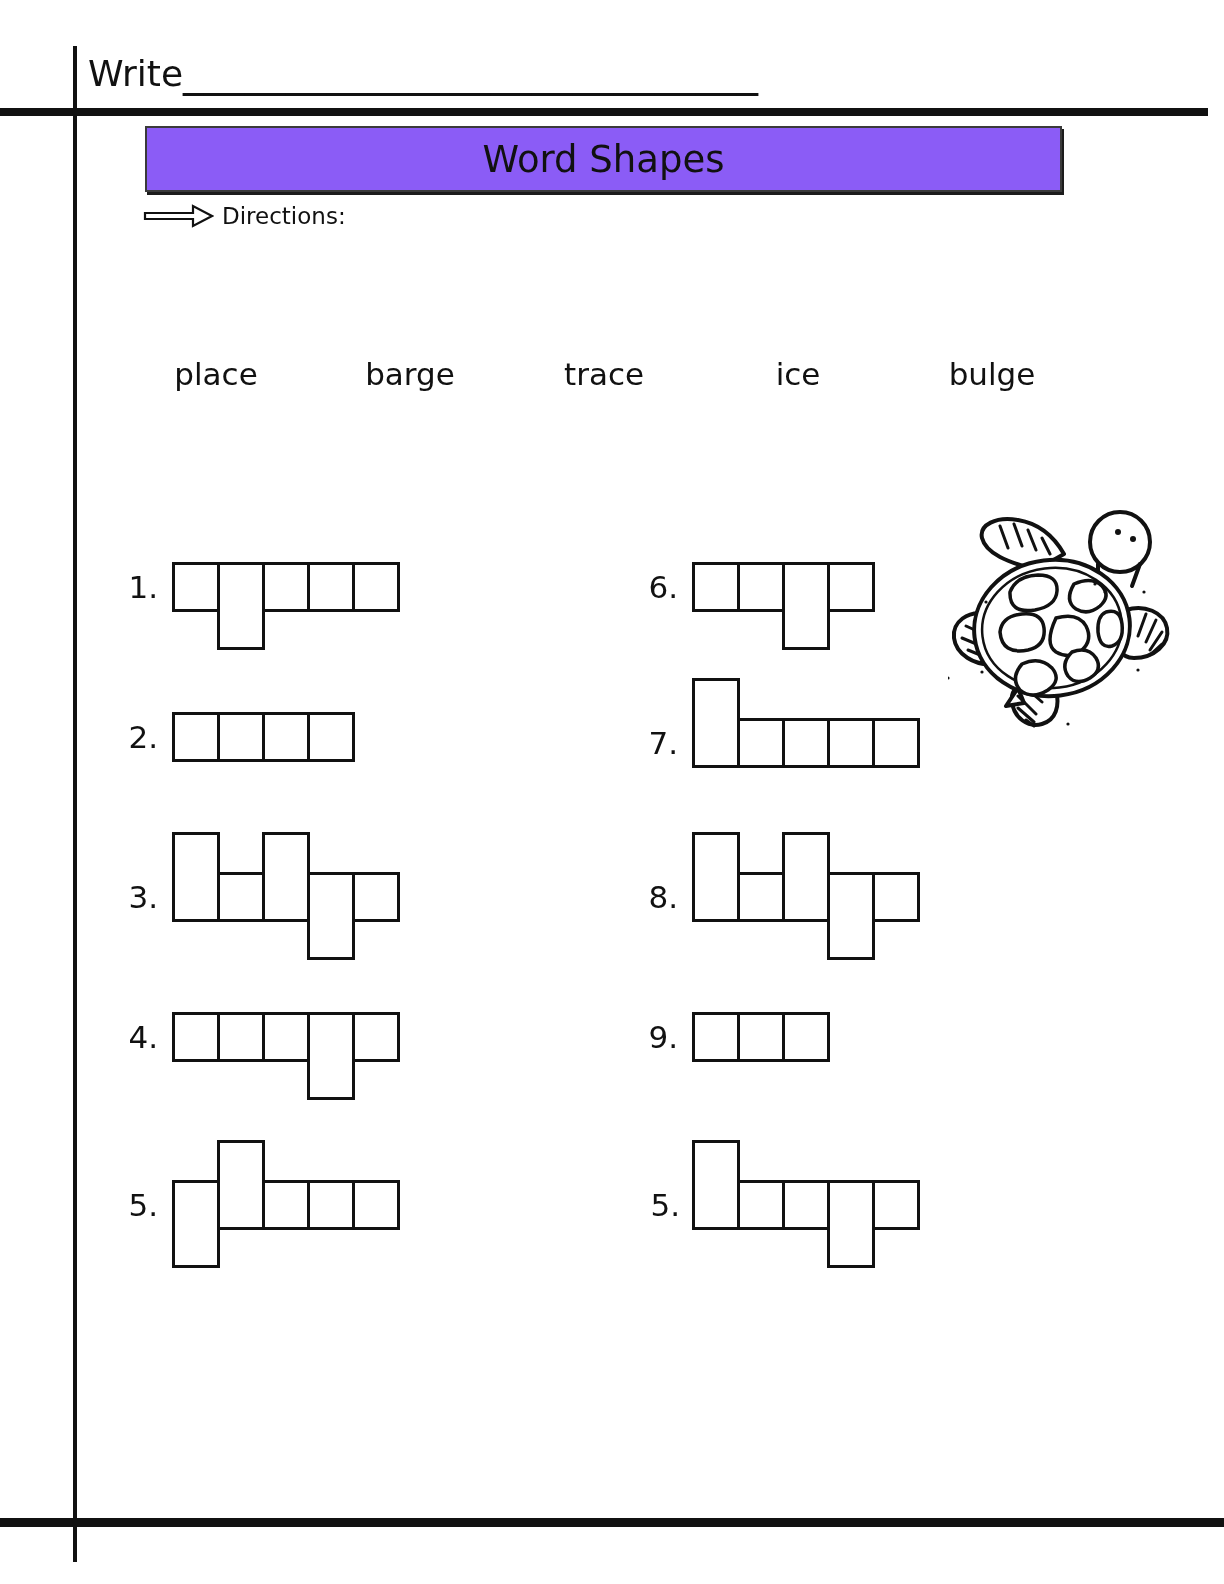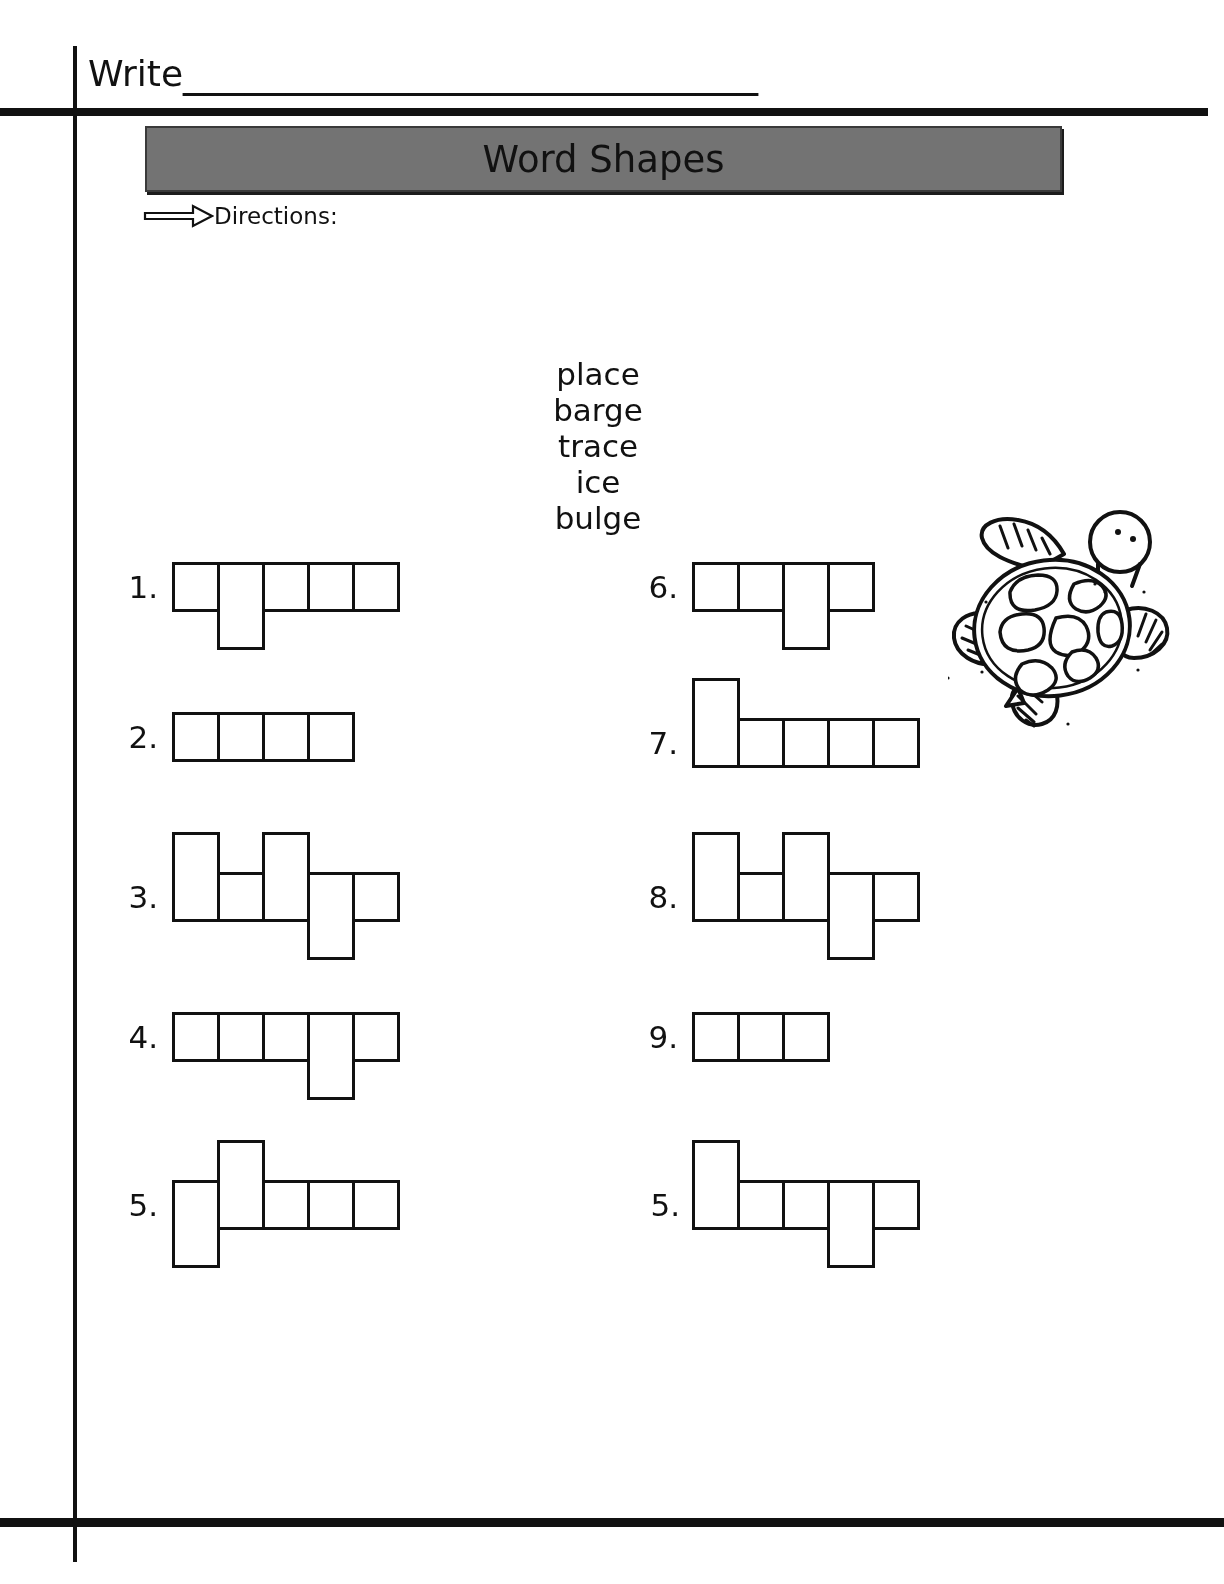--- a/index.html
+++ b/index.html
@@ -20,26 +20,26 @@
   .name-row .underline{font-size:43px;letter-spacing:-1px;}
 
   .title-box{
     position:absolute;left:145px;top:126px;width:913px;height:62px;
     border:2px solid #3a3a3a;
     box-shadow:2px 3px 0 #1c1c1c;
     display:flex;align-items:center;justify-content:center;
     font-size:37px;
   }
 
-  .directions{position:absolute;left:142px;top:203px;display:flex;align-items:center;white-space:nowrap;}
+  .directions{position:absolute;left:142px;top:203px;display:flex;align-items:center;gap:8px;white-space:nowrap;}
   .directions .arrow-icon{flex:0 0 auto;display:block;}
   .directions .dir-label{font-size:23px;}
   .directions .dir-text{font-size:27px;}
 
-  .word-row{position:absolute;left:113px;width:970px;display:flex;flex-direction:column;}
+  .word-row{position:absolute;left:119px;width:970px;display:flex;}
   .word-row .word{flex:1;text-align:center;font-size:31px;}
   #word-row-1{top:356px;}
   #word-row-2{top:416px;}
 
   .shape{position:absolute;height:128px;}
   .shape .shape-num{
     position:absolute;top:40px;height:50px;
     display:flex;align-items:center;
     font-size:31px;
   }
@@ -58,21 +58,21 @@
 
 <div id="page">
 
   <div class="vline"></div>
   <div class="topbar"></div>
   <div class="bottombar"></div>
 
   <div class="name-row"><span>Write</span><span class="underline">____________________________</span>
   </div>
 
-  <div class="title-box" id="title-box" style="background: #737373;">
+  <div class="title-box" id="title-box" style="background: #8b5cf6;">
     <span>Word Shapes</span>
   </div>
 
   <div class="directions">
     <svg class="arrow-icon" width="72" height="26" viewBox="0 0 72 26">
       <path d="M3,10 h48 v-7 l19,10 l-19,10 v-7 h-48 z" fill="#ffffff" stroke="#111" stroke-width="2.2"></path>
     </svg>
     <span class="dir-label">Directions:</span>
   </div>
 

